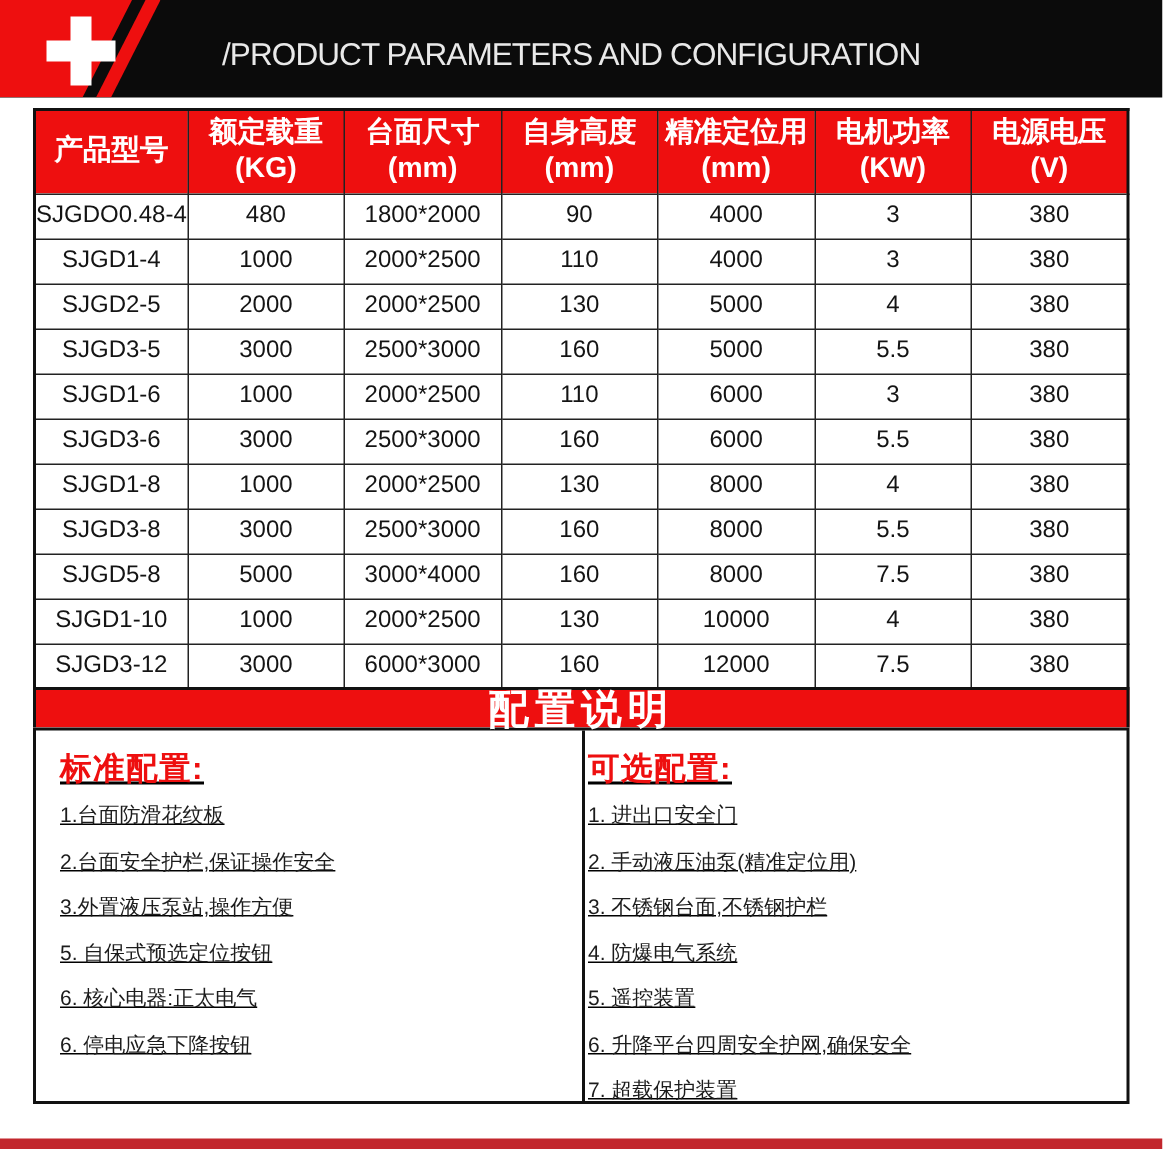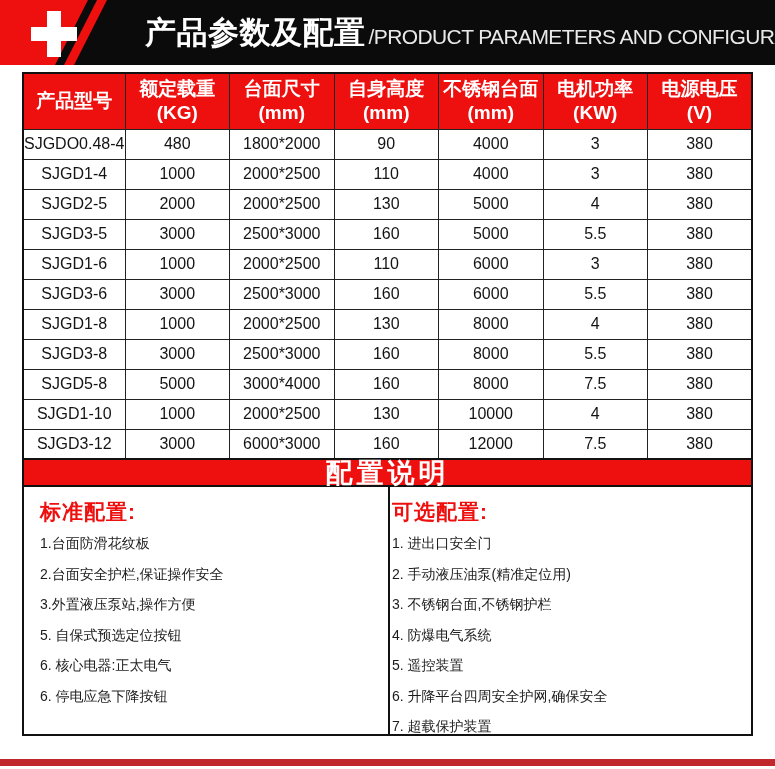--- a/index.html
+++ b/index.html
@@ -33,42 +33,41 @@
   .spec-table th,.spec-table td{border:1px solid var(--line);text-align:center;vertical-align:middle;padding:0;}
   .spec-table thead th{background:var(--red);color:#ffffff;font-size:19px;font-weight:bold;height:56px;line-height:1.3;}
   .spec-table thead th:first-child{width:102px;}
   .spec-table tbody td{height:30px;font-size:16px;color:#141414;background:#ffffff;}
   
   .config-banner{height:25px;background:var(--red);border-left:2px solid #111;border-right:2px solid #111;
     display:flex;align-items:center;justify-content:center;
     color:#ffffff;font-size:27px;font-weight:bold;letter-spacing:4px;}
   
   .config-box{height:251px;border:2px solid #111;display:flex;background:#ffffff;}
-  .config-col{padding:9px 8px 0 16px;}
+  .config-col{padding:9px 8px 0 16px;text-decoration:underline;}
   .config-col.left{width:366px;border-right:2px solid #111;}
   .config-col.right{flex:1;padding-left:2px;}
   .config-title{color:var(--red);font-size:21px;font-weight:bold;height:32px;display:flex;align-items:center;letter-spacing:1px;}
   .config-list{list-style:none;margin:1px 0 0;padding:0;}
   .config-list li{height:30.5px;display:flex;align-items:center;font-size:14px;color:#1c1c1c;white-space:nowrap;}
   
   .bottom-stripe{position:absolute;left:0;top:759px;width:775px;height:7px;background:var(--stripe);}
 </style>
 </head>
 <body>
 
 <header class="top-banner">
   <div class="logo">
     <div class="logo-red-main"></div>
     <div class="logo-red-sliver"></div>
     <span>
       <span class="plus-h"></span><span class="plus-v"></span>
     </span>
   </div>
   <h1 class="banner-title" style="margin:0;font-weight:normal;">
-    <span class="title-cn">产品参数及配置</span>
     <span class="title-en">/PRODUCT PARAMETERS AND CONFIGURATION</span>
   </h1>
 </header>
 
 <div class="sheet">
   <table class="spec-table">
     <thead>
       <tr id="head-row">
           <th>
             <div>产品型号</div>
@@ -79,21 +78,21 @@
           </th>
           <th>
             <div>台面尺寸</div>
             <div>(mm)</div>
           </th>
           <th>
             <div>自身高度</div>
             <div>(mm)</div>
           </th>
           <th>
-            <div>不锈钢台面</div>
+            <div>精准定位用</div>
             <div>(mm)</div>
           </th>
           <th>
             <div>电机功率</div>
             <div>(KW)</div>
           </th>
           <th>
             <div>电源电压</div>
             <div>(V)</div>
           </th>

